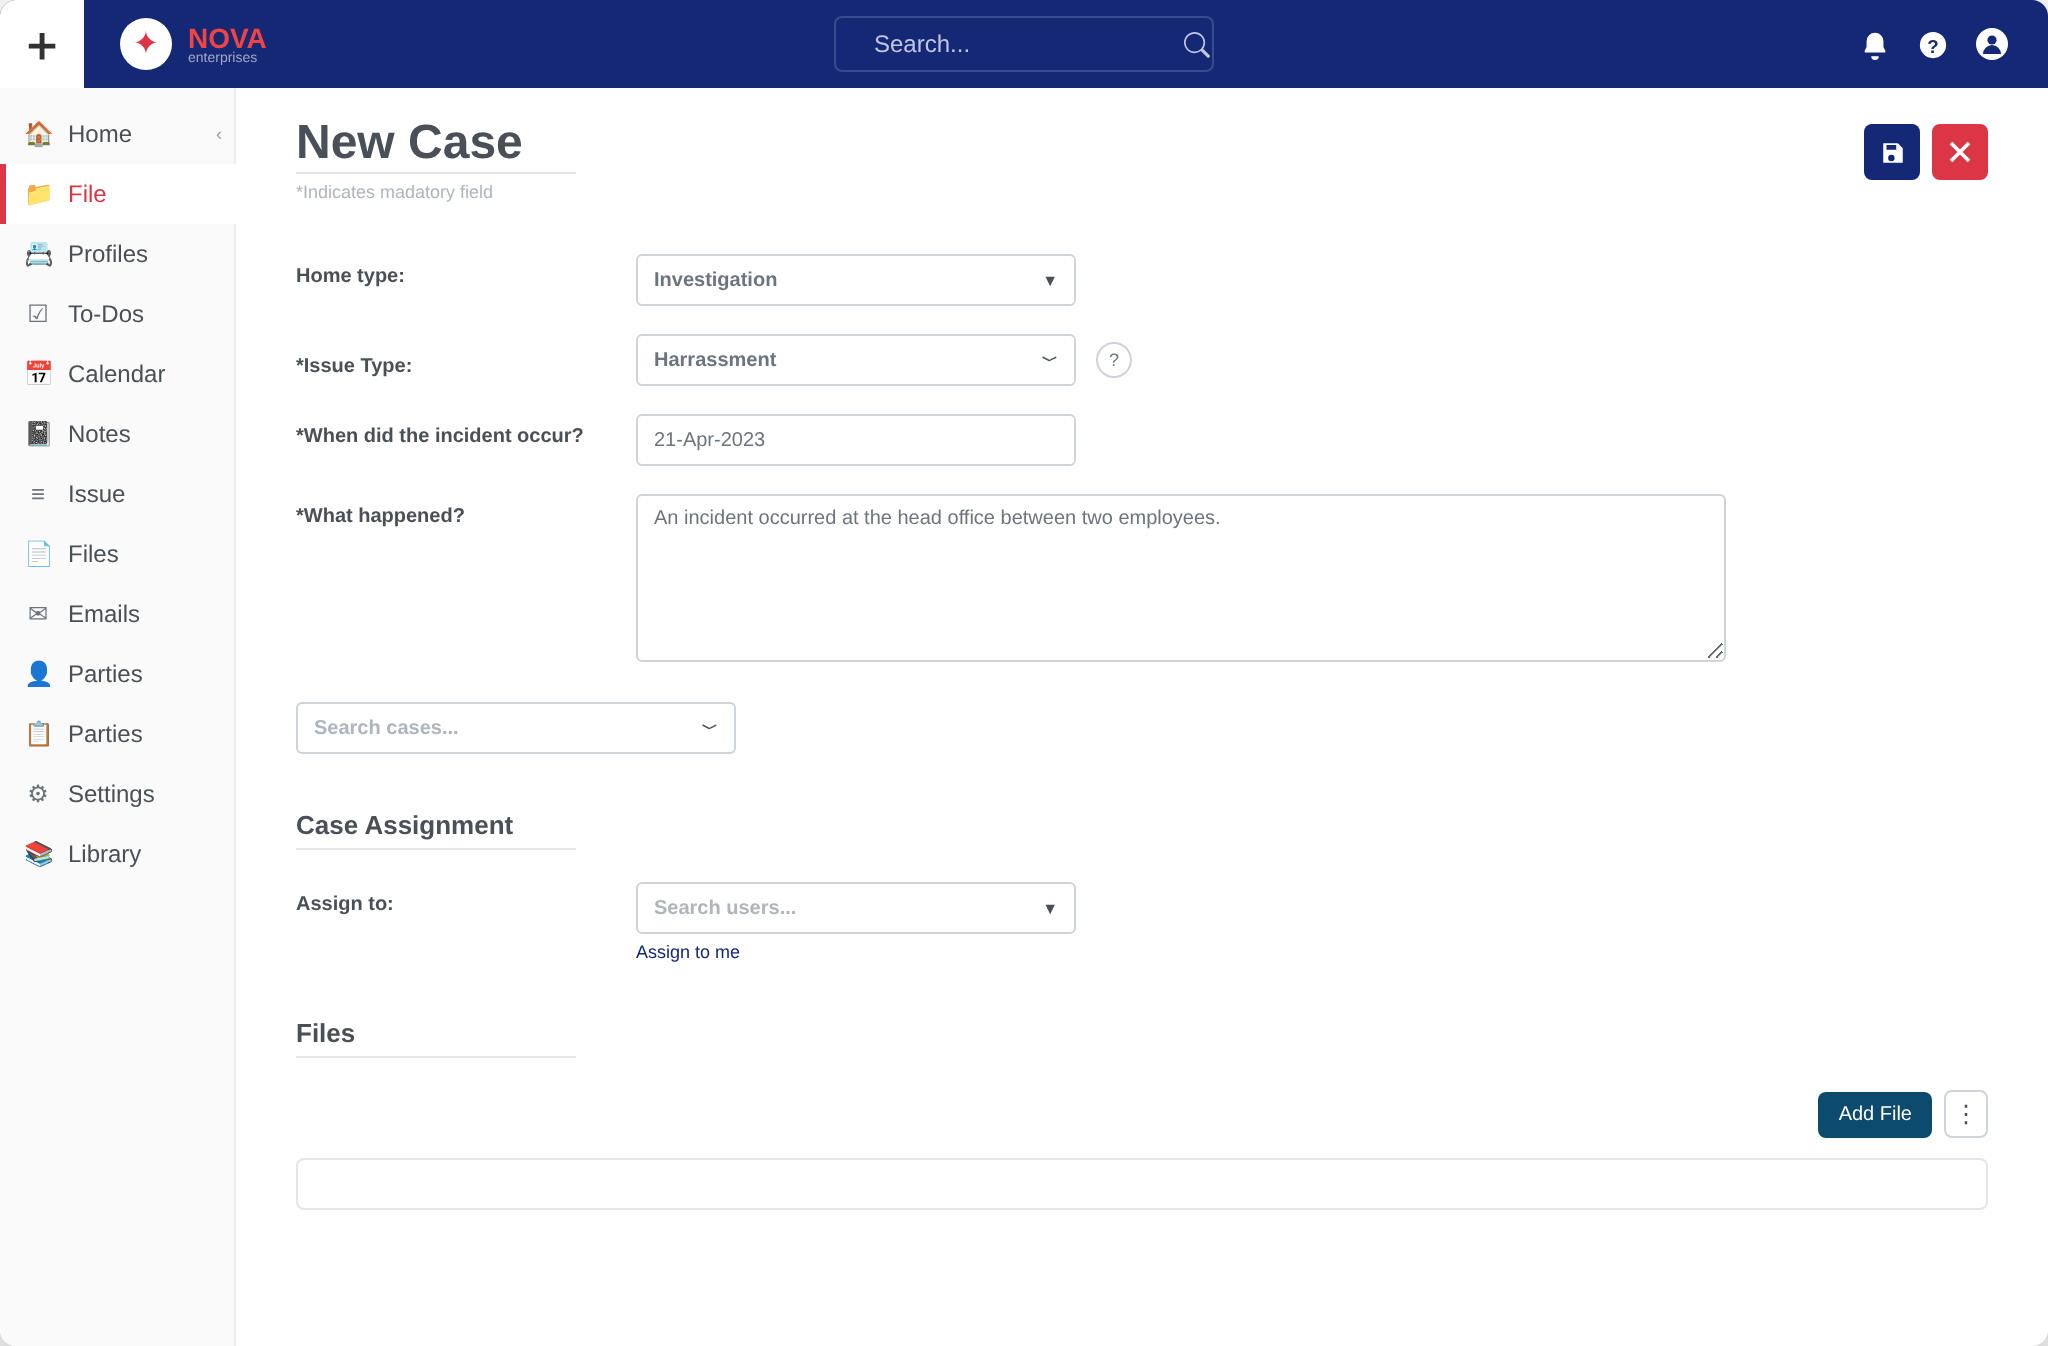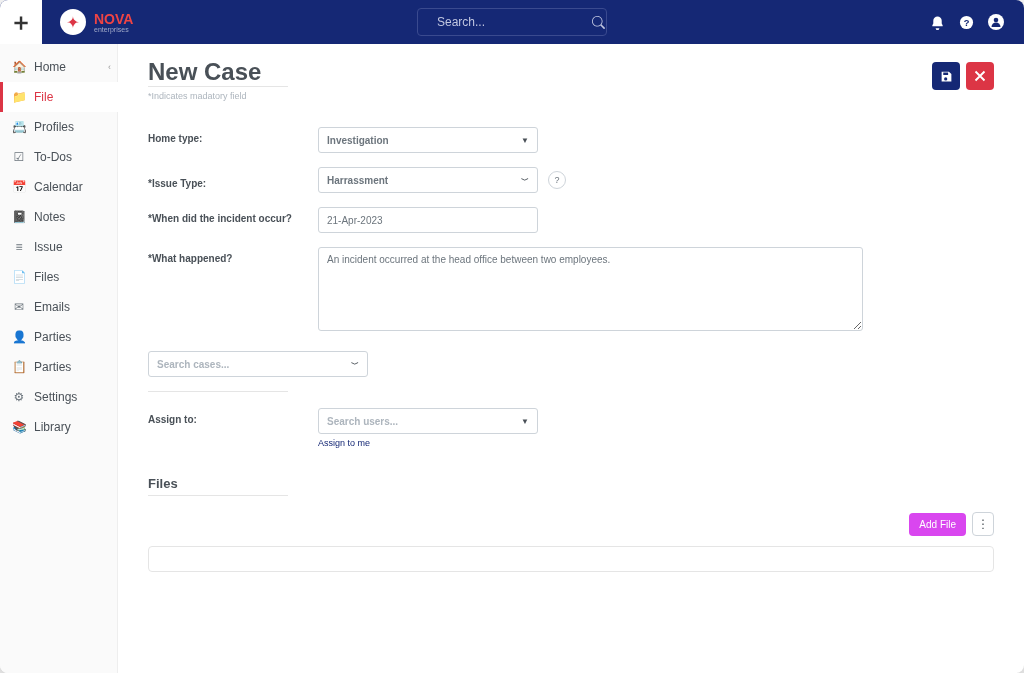--- a/index.html
+++ b/index.html
@@ -39,21 +39,21 @@
 .form-label { width: 170px; font-size: 10px; font-weight: bold; color: #495057; padding-top: 6px; }
 .form-ctrl { width: 220px; height: 26px; border: 1px solid #ced4da; border-radius: 3px; font-size: 10px; padding: 0 8px; color: #6c757d; background: #fff; outline: none; }
 .sel { display: flex; align-items: center; justify-content: space-between; cursor: pointer; font-weight: bold; }
 .caret { font-size: 8px; color: #495057; }
 .help-circle { width: 18px; height: 18px; border: 1px solid #ced4da; border-radius: 50%; display: flex; align-items: center; justify-content: center; font-size: 9px; color: #6c757d; margin-left: 10px; cursor: pointer; }
 textarea.form-ctrl { width: 545px; height: 84px; padding: 6px 8px; resize: both; font-family: Liberation Sans, sans-serif; }
 .section-head { font-size: 13px; font-weight: bold; color: #495057; margin-top: 28px; margin-bottom: 4px; }
 .section-line { width: 140px; border-bottom: 1px solid #e5e5e5; margin-bottom: 16px; }
 .assign-link { font-size: 9px; color: #152875; cursor: pointer; margin-top: 4px; display: block; }
 .files-actions { display: flex; justify-content: flex-end; gap: 6px; align-items: center; margin-top: 10px; }
-.btn-addfile { background: #d946ef; color: #fff; font-size: 10px; padding: 6px 10px; border-radius: 4px; border: none; cursor: pointer; }
+.btn-addfile { background: #0c4a6e; color: #fff; font-size: 10px; padding: 6px 10px; border-radius: 4px; border: none; cursor: pointer; }
 .kebab { width: 22px; height: 24px; border: 1px solid #ced4da; border-radius: 4px; display: flex; align-items: center; justify-content: center; font-size: 12px; cursor: pointer; color: #495057; }
 .file-box { margin-top: 10px; height: 26px; border: 1px solid #e5e5e5; border-radius: 4px; }
 .row-wrap { display: flex; align-items: center; }
 svg { display: block; }
 </style>
 </head>
 <body>
 
 <div class="app">
 
@@ -206,20 +206,21 @@
         <textarea class="form-ctrl" style="">An incident occurred at the head office between two employees.</textarea>
       </div>
 
       <div class="form-row" style="margin-top:20px;">
         <div class="form-ctrl sel">
           <span style="color:#adb5bd">Search cases...</span>
           <span class="caret">﹀</span>
         </div>
       </div>
 
+      <div class="section-head">Case Assignment</div>
       <div class="section-line"></div>
 
       <div class="form-row" style="margin-bottom:12px;">
         <div class="form-label">Assign to:</div>
         <div>
           <div class="form-ctrl sel">
             <span style="color:#adb5bd">Search users...</span>
             <span class="caret">▼</span>
           </div>
           <a class="assign-link">Assign to me</a>

